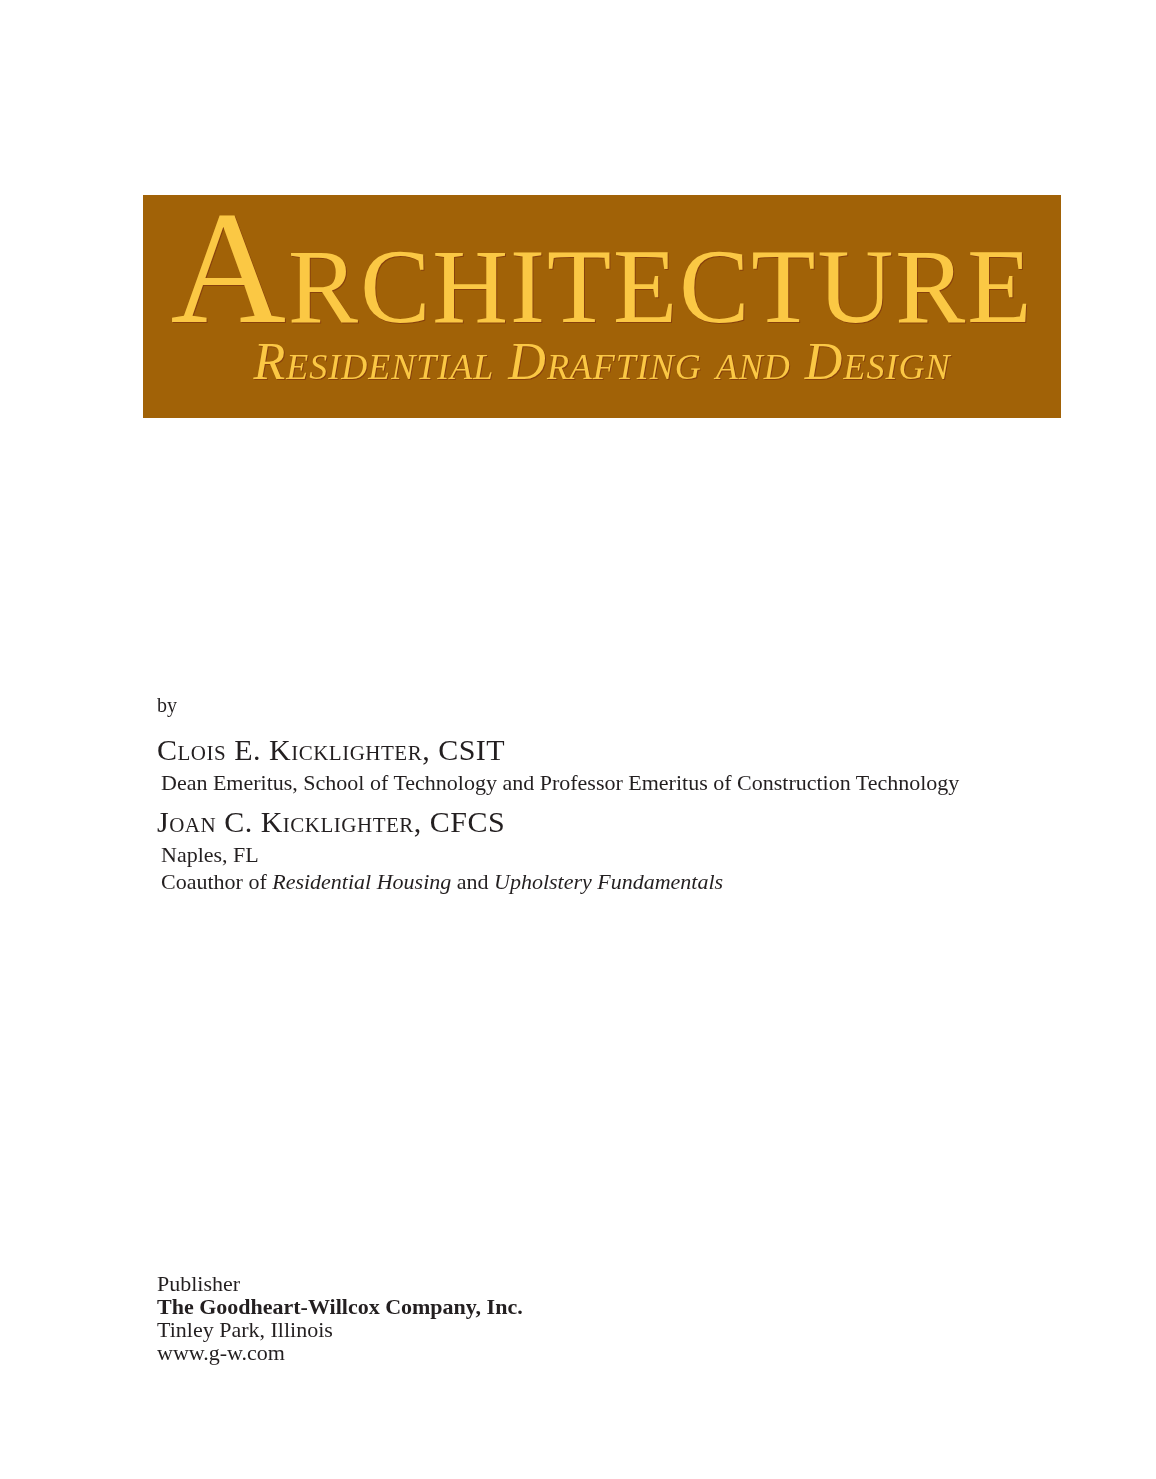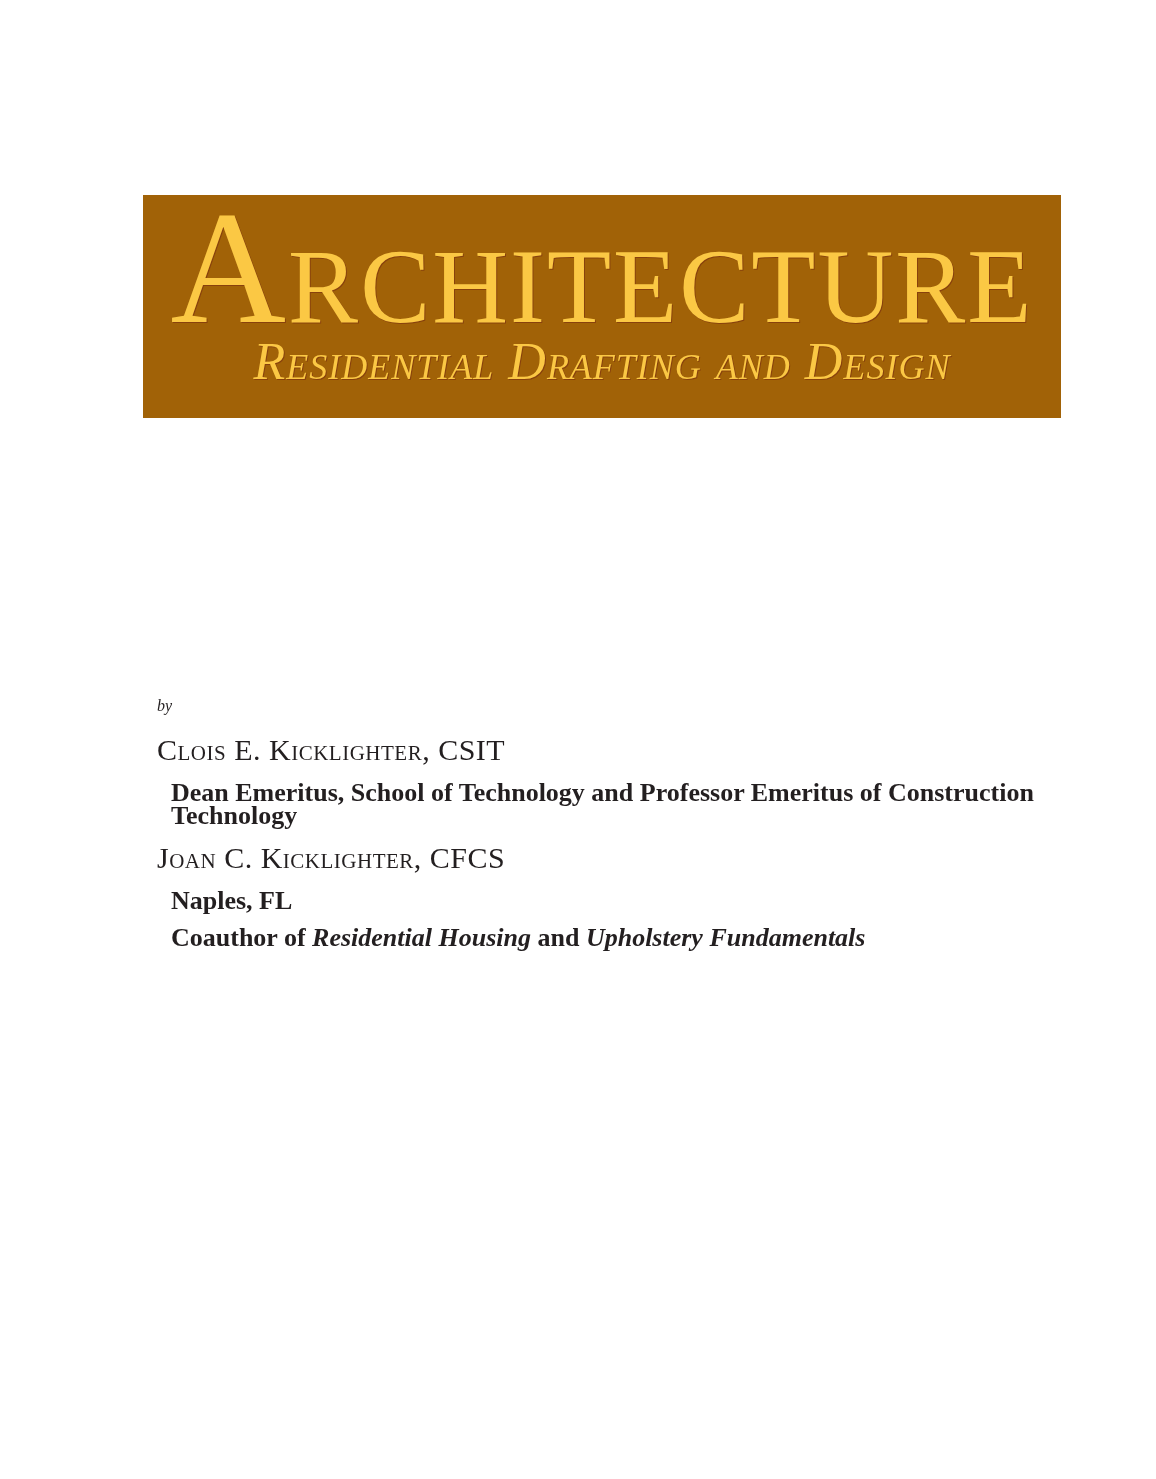--- a/index.html
+++ b/index.html
@@ -52,41 +52,39 @@
   }
 
   
   .authors {
     position: absolute;
     left: 157px;
     top: 694px;
     width: 900px;
   }
   .byline {
-    font-size: 16px;
+    font-size: 20px;
     line-height: 23px;
     margin: 0;
-    font-style: italic;
   }
   .author-name {
     font-variant: small-caps;
     font-weight: normal;
     font-size: 30px;
     line-height: 34px;
     letter-spacing: 0.5px;
     margin: 16px 0 0 0;
   }
   .author-name.second {
     margin-top: 11px;
   }
   .detail {
-    font-size: 26px;
+    font-size: 22px;
     line-height: 23px;
-    margin: 14px;
-    font-weight: bold;
+    margin: 4px;
   }
   .italic { font-style: italic; }
 
   
   .publisher {
     position: absolute;
     left: 157px;
     top: 1272px;
     width: 600px;
   }
@@ -111,14 +109,20 @@
     <p class="byline">by</p>
 
     <h2 class="author-name">Clois E. Kicklighter, CSIT</h2>
     <p class="detail">Dean Emeritus, School of Technology and Professor Emeritus of Construction Technology</p>
 
     <h2 class="author-name second">Joan C. Kicklighter, CFCS</h2>
     <p class="detail">Naples, FL</p>
     <p class="detail"><span>Coauthor of </span><span class="italic">Residential Housing</span><span> and </span><span class="italic">Upholstery Fundamentals</span></p>
   </div>
 
+  <div class="publisher">
+    <p>Publisher</p>
+    <p class="pub-name">The Goodheart-Willcox Company, Inc.</p>
+    <p>Tinley Park, Illinois</p>
+    <p>www.g-w.com</p>
+  </div>
 
 </div>
 
 </body></html>

